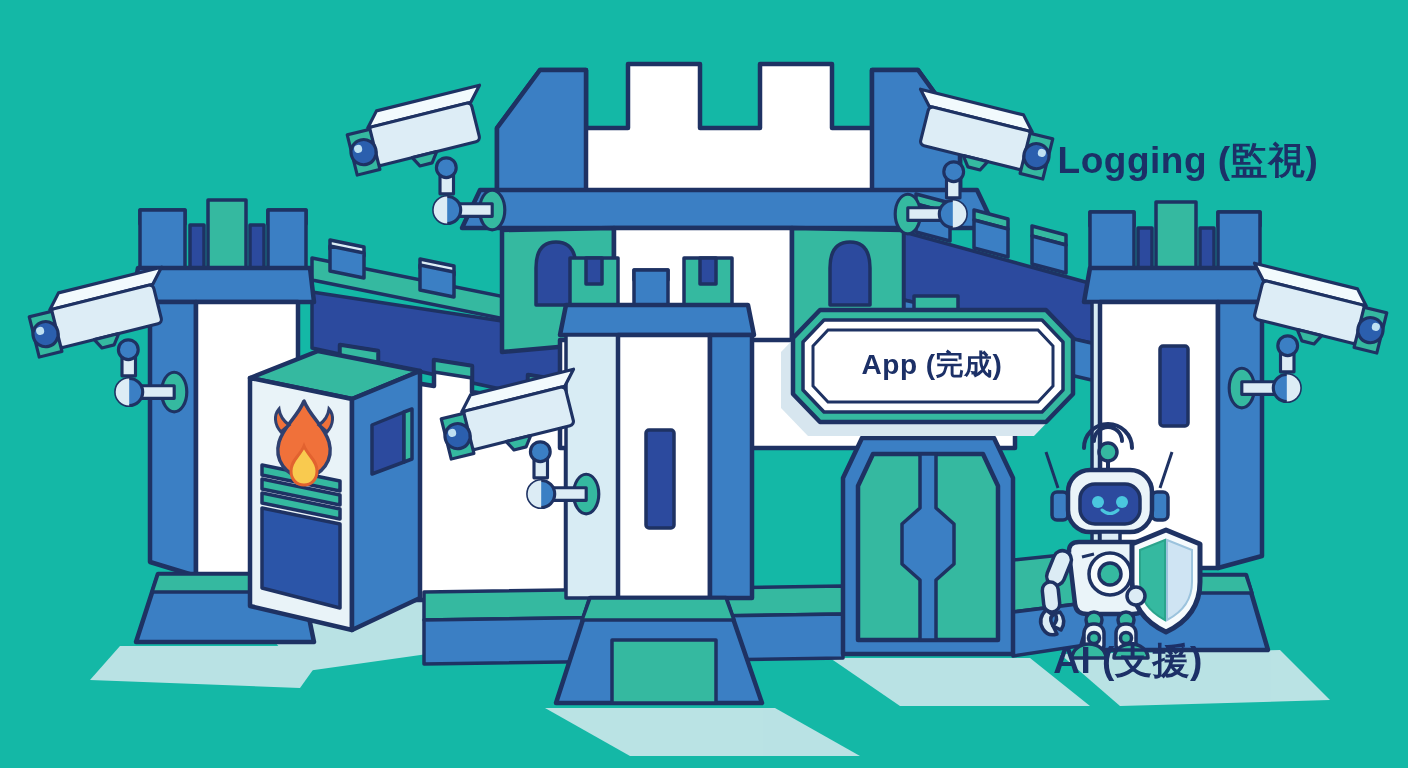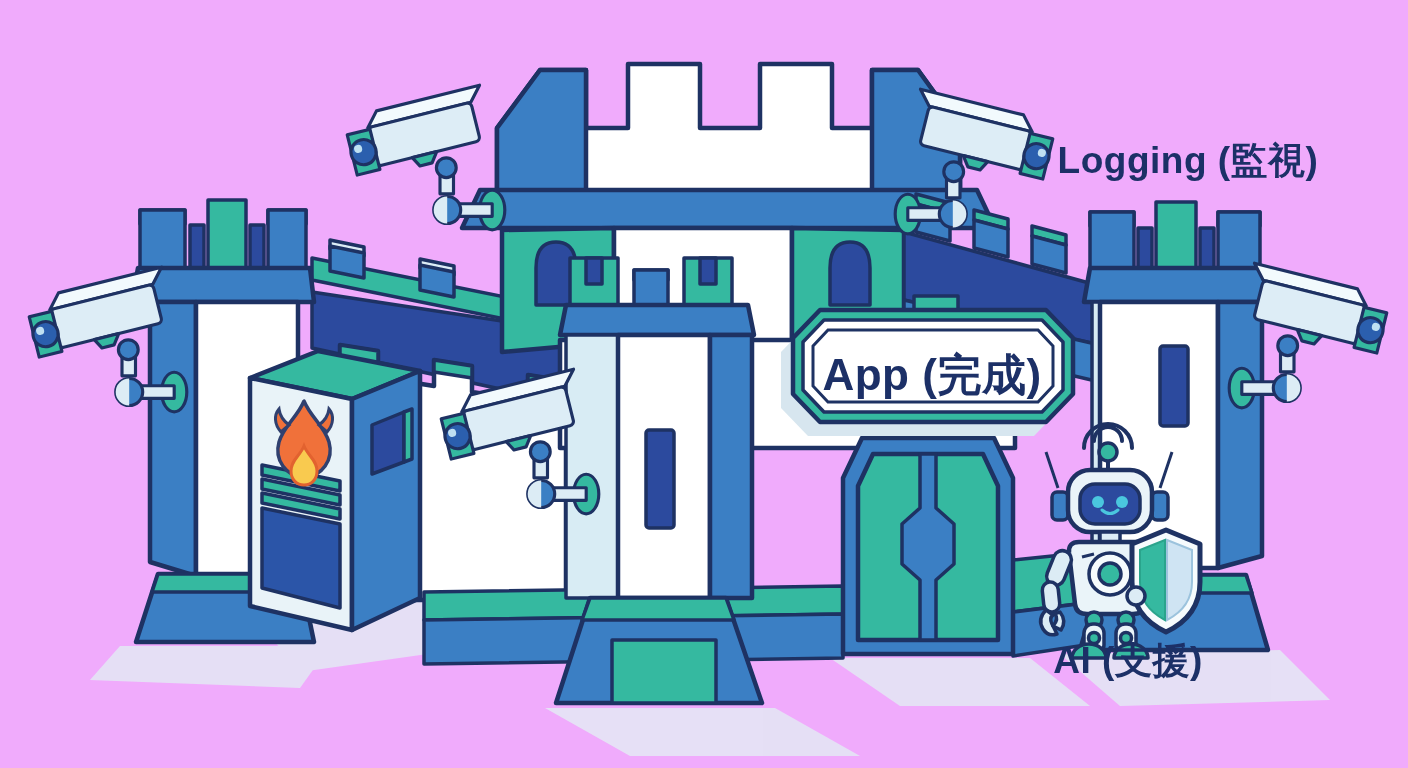--- a/index.html
+++ b/index.html
@@ -1,23 +1,23 @@
 <!DOCTYPE html>
 <html><head>
 <meta charset="utf-8">
 <style>
   html,body{margin:0;padding:0;background:#fcfcfa;}
-  .scene{position:relative;width:1408px;height:768px;overflow:hidden;background:#f0abfc;
+  .scene{position:relative;width:1408px;height:768px;overflow:hidden;background:#14b8a6;
          font-family:"Liberation Sans",sans-serif;}
   .scene svg{position:absolute;left:0;top:0;}
   .o  {stroke:#1e3263;stroke-width:4.5;stroke-linejoin:round;stroke-linecap:round;}
   .o3 {stroke:#1e3263;stroke-width:3.5;stroke-linejoin:round;stroke-linecap:round;}
   .lbl{position:absolute;transform:translateX(-50%);white-space:nowrap;
        font-weight:bold;color:#1c3067;font-size:37px;letter-spacing:.5px;}
-  .lbl-app{font-size:44px;}
+  .lbl-app{font-size:28px;}
 </style>
 </head>
 <body>
 
 <div class="scene">
 <svg width="1408" height="768" viewBox="0 0 1408 768">
   <defs>
     <g id="cam">
       <ellipse cx="-2" cy="0" rx="14" ry="22" fill="#35b9a0" class="o3"></ellipse>
       <rect x="-50" y="-7" width="48" height="14" fill="#dcecf5" class="o3"></rect>

